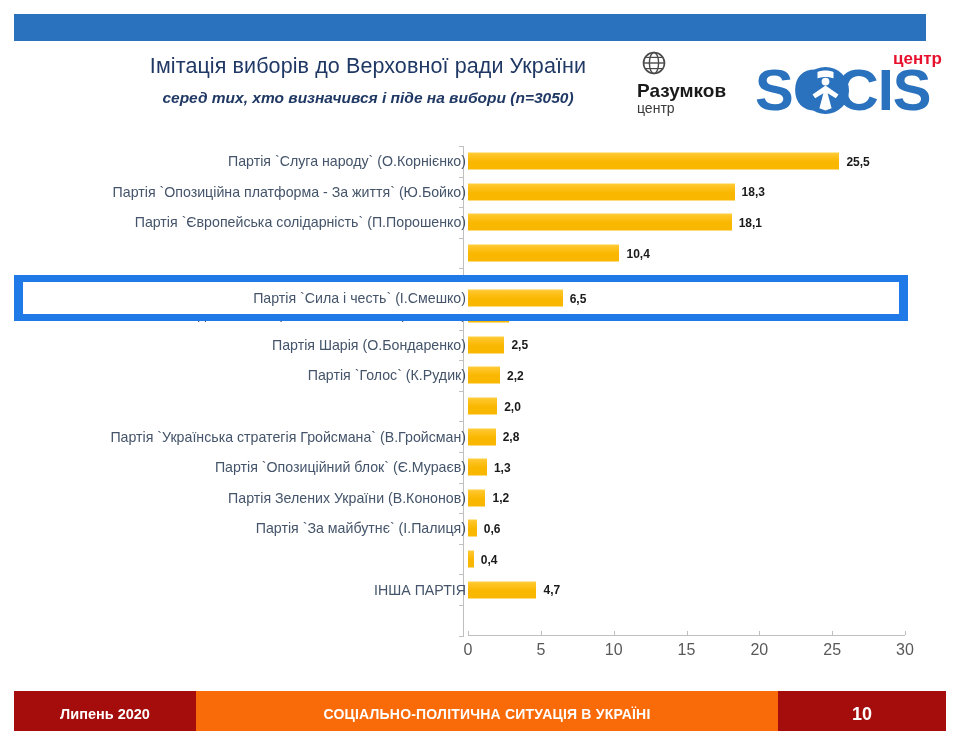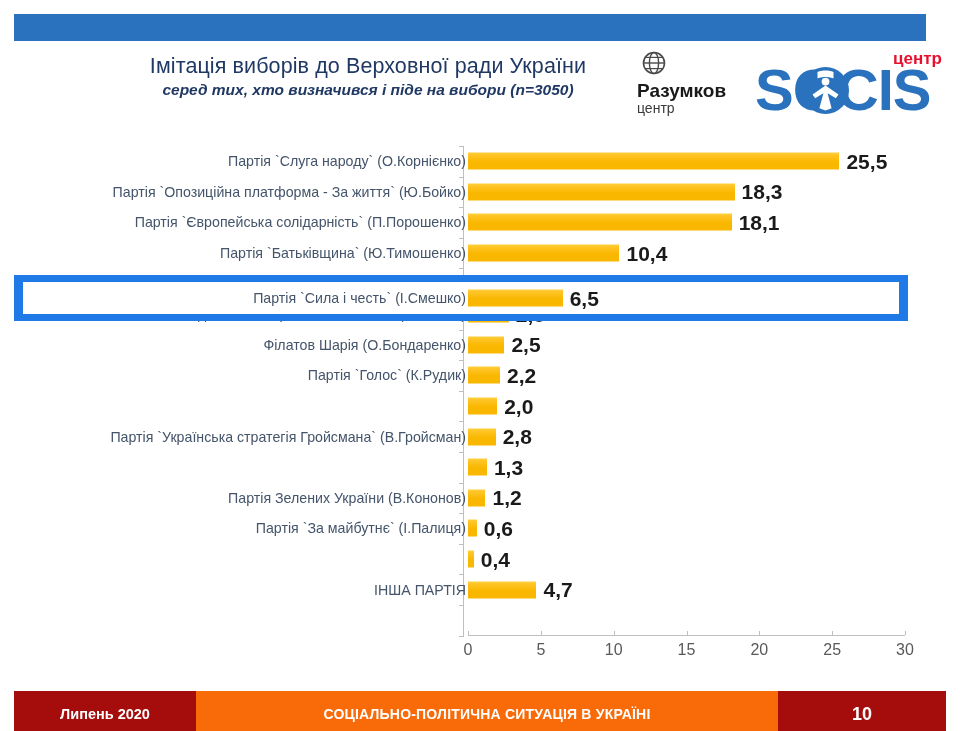--- a/index.html
+++ b/index.html
@@ -45,21 +45,21 @@
     font-size: 21.5px;
     color: #1f3864;
     letter-spacing: 0.1px;
     white-space: nowrap;
   }
   #chart-subtitle {
     font-size: 15.5px;
     color: #1f3864;
     font-style: italic;
     font-weight: bold;
-    margin-top: 2px;
+    margin-top: 10px;
     white-space: nowrap;
   }
 
   
   #razumkov-logo {
     position: absolute;
     left: 637px;
     top: 2px;
     width: 110px;
   }
@@ -149,21 +149,21 @@
     display: flex;
     align-items: center;
   }
   .bar {
     height: 17px;
     background: linear-gradient(to bottom,
        #ffcf3e 0%, #ffc425 16%, #f9b700 55%, #f9b700 100%);
   }
   .bar-value {
     margin-left: 7px;
-    font-size: 21px;
+    font-size: 12px;
     font-weight: bold;
     color: #1a1a1a;
     white-space: nowrap;
   }
 
   
   #cat-axis {
     position: absolute;
     left: 463px;
     top: 16px;
@@ -353,42 +353,41 @@
         </div>
       </div>
       <div class="row">
         <div class="row-label">Партія `Європейська солідарність` (П.Порошенко)</div>
         <div class="bar-wrap">
           <div class="bar" style="width: 263.657px;"></div>
           <div class="bar-value">18,1</div>
         </div>
       </div>
       <div class="row">
-        <div class="row-label">Партія `Батьківщина` (Ю.Тимошенко)</div>
         <div class="bar-wrap">
           <div class="bar" style="width: 151.493px;"></div>
           <div class="bar-value">10,4</div>
         </div>
       </div>
       <div class="row">
         <div class="row-label">Партія `Сила і честь` (І.Смешко)</div>
         <div class="bar-wrap">
           <div class="bar" style="width: 94.6833px;"></div>
           <div class="bar-value">6,5</div>
         </div>
       </div>
       <div class="row">
         <div class="row-label">Радикальна партія Олега Ляшка (О.Ляшко)</div>
         <div class="bar-wrap">
           <div class="bar" style="width: 40.7867px;"></div>
           <div class="bar-value">2,8</div>
         </div>
       </div>
       <div class="row">
-        <div class="row-label">Філатов Шарія (О.Бондаренко)</div>
+        <div class="row-label">Партія Шарія (О.Бондаренко)</div>
         <div class="bar-wrap">
           <div class="bar" style="width: 36.4167px;"></div>
           <div class="bar-value">2,5</div>
         </div>
       </div>
       <div class="row">
         <div class="row-label">Партія `Голос` (К.Рудик)</div>
         <div class="bar-wrap">
           <div class="bar" style="width: 32.0467px;"></div>
           <div class="bar-value">2,2</div>
@@ -401,20 +400,21 @@
         </div>
       </div>
       <div class="row">
         <div class="row-label">Партія `Українська стратегія Гройсмана` (В.Гройсман)</div>
         <div class="bar-wrap">
           <div class="bar" style="width: 27.6767px;"></div>
           <div class="bar-value">2,8</div>
         </div>
       </div>
       <div class="row">
+        <div class="row-label">Партія `Опозиційний блок` (Є.Мураєв)</div>
         <div class="bar-wrap">
           <div class="bar" style="width: 18.9367px;"></div>
           <div class="bar-value">1,3</div>
         </div>
       </div>
       <div class="row">
         <div class="row-label">Партія Зелених України (В.Кононов)</div>
         <div class="bar-wrap">
           <div class="bar" style="width: 17.48px;"></div>
           <div class="bar-value">1,2</div>

